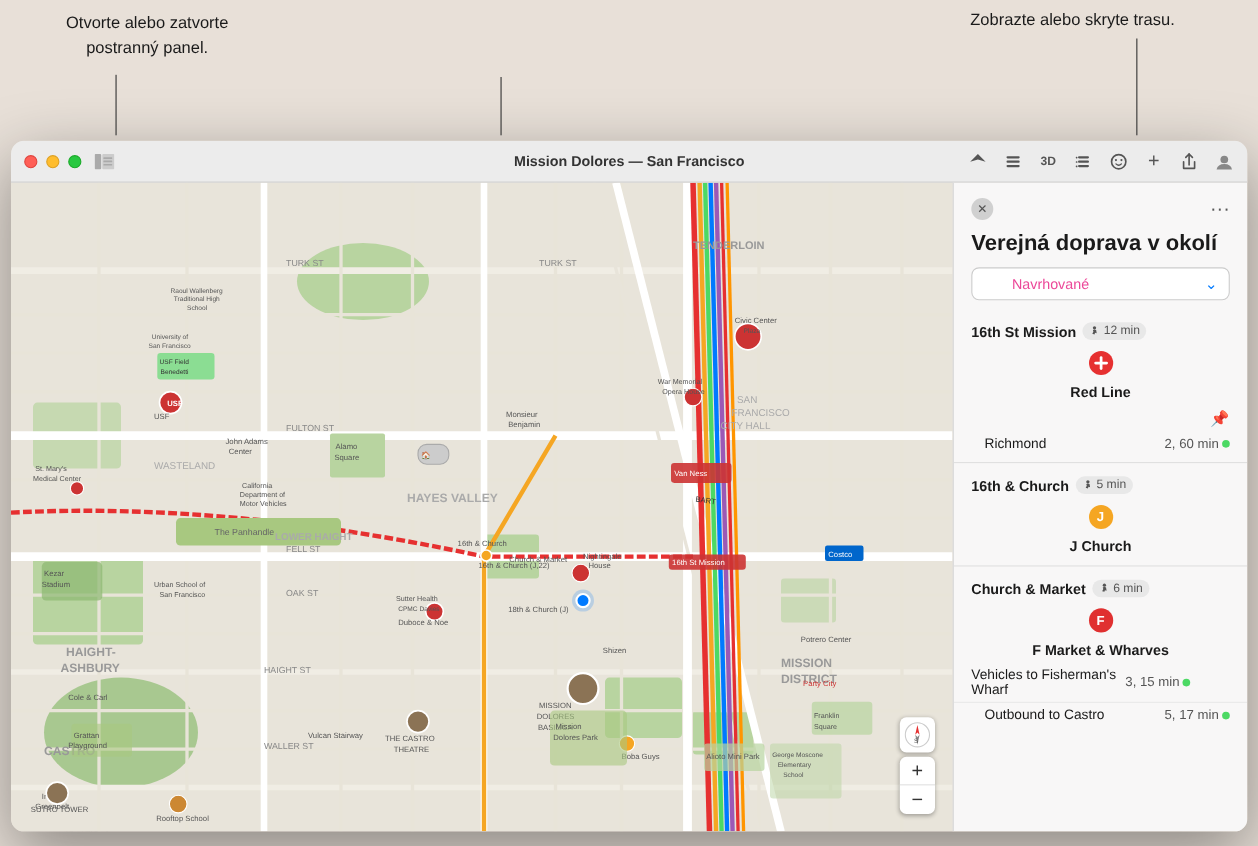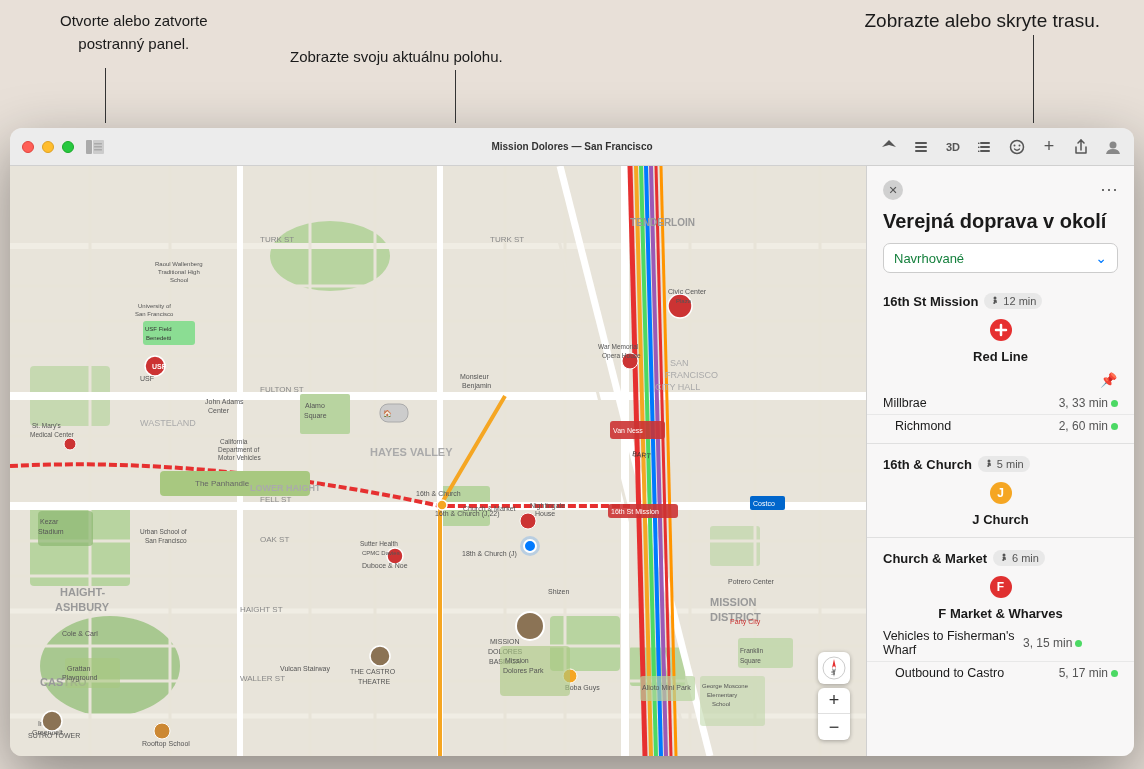--- a/index.html
+++ b/index.html
@@ -35,22 +35,22 @@
       position: absolute;
       top: 48px;
       left: 290px;
       font-size: 15px;
       color: #1a1a1a;
       text-align: center;
     }
     .annotation-right {
       position: absolute;
       top: 10px;
-      right: 44px;
-      font-size: 19px;
+      right: 76px;
+      font-size: 15px;
       color: #1a1a1a;
       text-align: center;
     }
     .annotation-line-left {
       position: absolute;
       top: 68px;
       left: 105px;
       width: 1px;
       height: 55px;
       background: #333;
@@ -121,21 +121,21 @@
       align-items: center;
     }
     .titlebar-sidebar-btn svg {
       width: 18px;
       height: 14px;
     }
     .titlebar-title {
       position: absolute;
       left: 50%;
       transform: translateX(-50%);
-      font-size: 10px;
+      font-size: 13px;
       font-weight: 600;
       color: #333;
       white-space: nowrap;
     }
     .titlebar-actions {
       margin-left: auto;
       display: flex;
       gap: 14px;
       align-items: center;
     }
@@ -221,21 +221,22 @@
       border-radius: 7px;
       display: flex;
       align-items: center;
       padding: 0 10px;
       flex-shrink: 0;
       position: relative;
     }
     .panel-dropdown-text {
       flex: 1;
       font-size: 13px;
-      color: #15803d;
+      color: #ec4899;
+      margin-left: 26px;
     }
     .panel-dropdown-arrow {
       color: #007aff;
       font-size: 14px;
     }
     .panel-scroll {
       flex: 1;
       overflow-y: auto;
       padding: 0 0 10px;
     }
@@ -386,21 +387,20 @@
   </style>
 </head>
 <body>
 
 <div class="annotation-area">
   <div class="annotation-left">
     <span>Otvorte alebo zatvorte</span><br>
     <span>postranný panel.</span>
   </div>
   <div class="annotation-line-left"></div>
-  <div class="annotation-center">Zobrazte svoju aktuálnu polohu.</div>
   <div class="annotation-line-center"></div>
   <div class="annotation-right">Zobrazte alebo skryte trasu.</div>
   <div class="annotation-line-right"></div>
 </div>
 
 <div class="window">
 
   <div class="titlebar">
     <div class="traffic-lights">
       <div class="traffic-light close"></div>
@@ -750,27 +750,20 @@
               <svg width="14" height="14" viewBox="0 0 14 14">
                 <line x1="2" y1="7" x2="12" y2="7" stroke="white" stroke-width="2.5" stroke-linecap="round"></line>
                 <line x1="7" y1="2" x2="7" y2="12" stroke="white" stroke-width="2.5" stroke-linecap="round"></line>
               </svg>
             </div>
             <span class="line-name">Red Line</span>
             <span class="pin-icon">📌</span>
           </div>
 
           <div class="route-row">
-            <span class="route-dest">Millbrae</span>
-            <span class="route-info">
-              <span>3, 33 min</span>
-              <span class="realtime-dot"></span>
-            </span>
-          </div>
-          <div class="route-row">
             <span class="route-dest">Richmond</span>
             <span class="route-info">
               <span>2, 60 min</span>
               <span class="realtime-dot"></span>
             </span>
           </div>
         </div>
 
         <div class="divider"></div>
 

